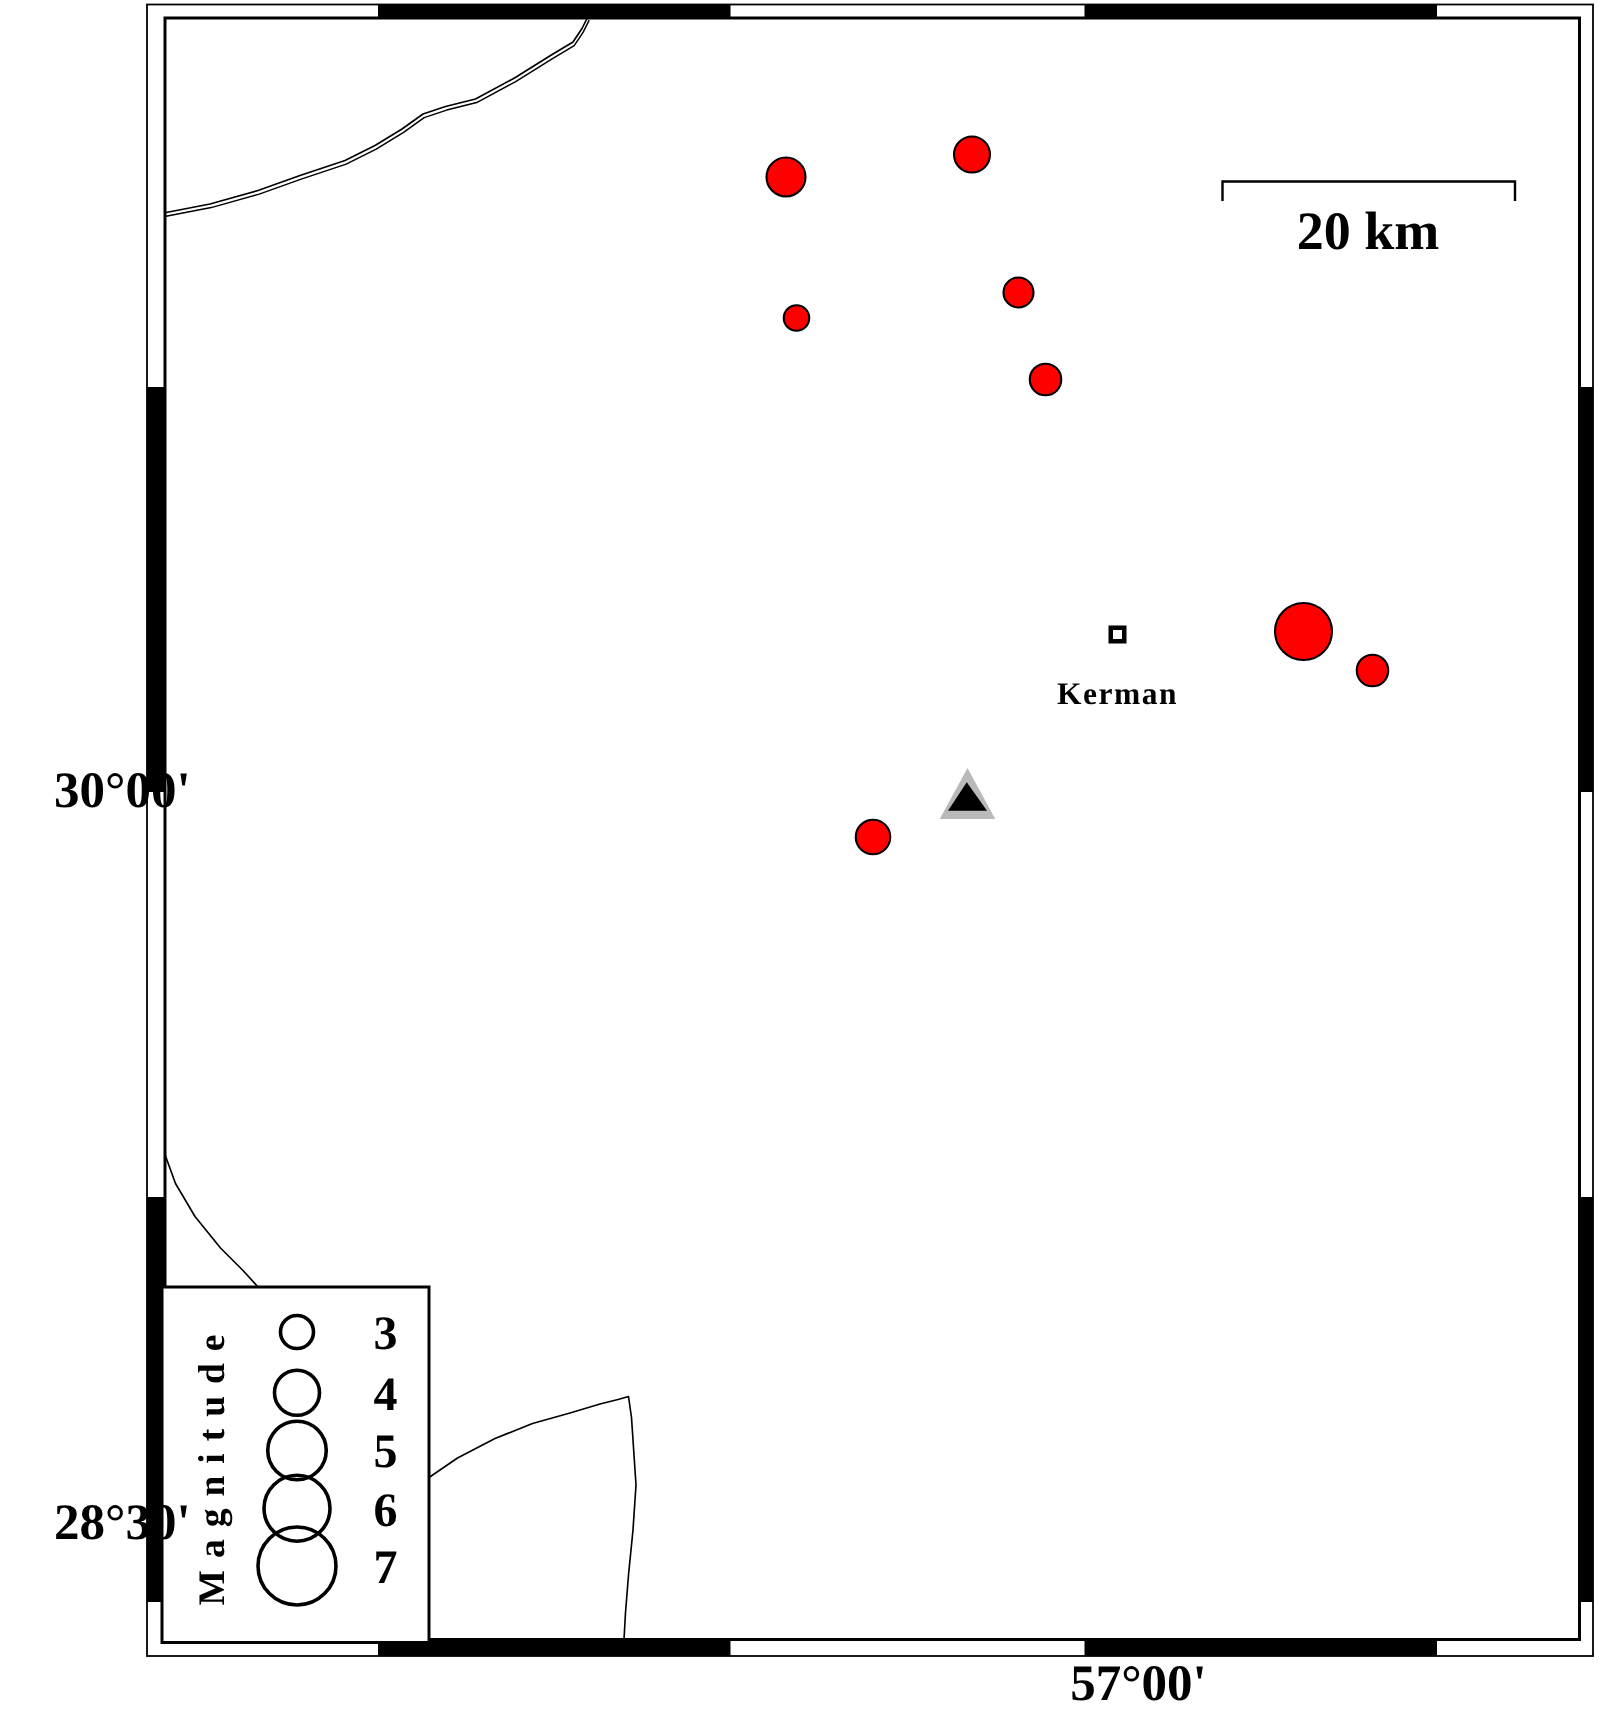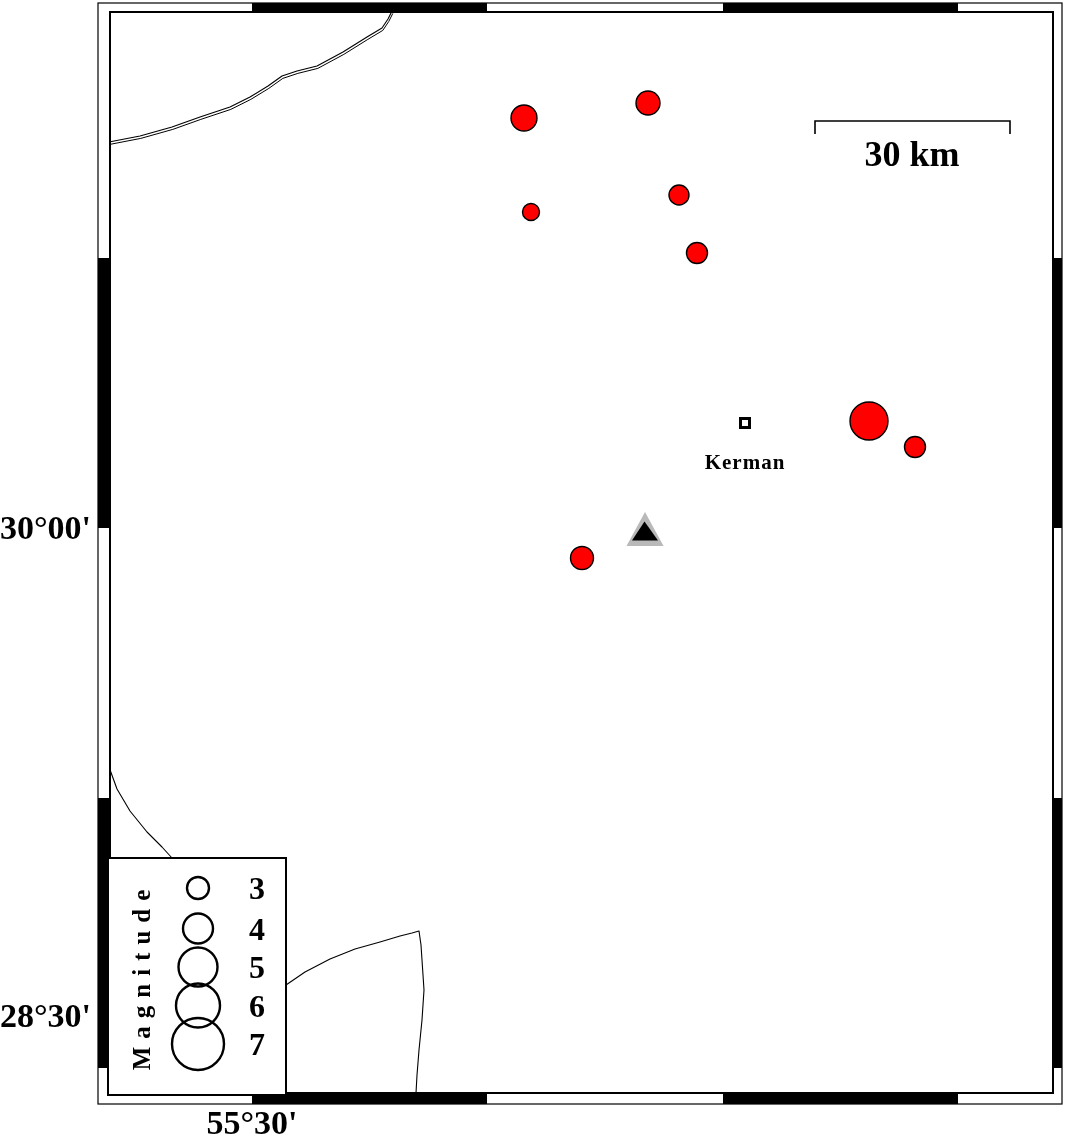--- a/index.html
+++ b/index.html
@@ -11,21 +11,21 @@
     font-family:"Liberation Serif", serif;
   }
   #map-svg{position:absolute;left:0;top:0;}
   .lbl{
     position:absolute;
     color:#000;
     font-weight:bold;
     font-family:"Liberation Serif", serif;
     white-space:nowrap;
   }
-  .axis-lbl{font-size:34px;height:44px;line-height:44px;}
+  .axis-lbl{font-size:34px;height:44px;line-height:44px;padding-left:36px;}
   .axis-left{width:88px;text-align:right;}
   .axis-bottom{width:180px;text-align:center;}
   .scale-lbl{font-size:36px;width:200px;text-align:center;height:40px;line-height:40px;}
   .city-lbl{font-size:21px;letter-spacing:1px;width:160px;text-align:center;height:24px;line-height:24px;margin-top:20px;}
   .legend-title{
     font-size:25px;letter-spacing:8px;width:230px;height:32px;line-height:32px;
     text-align:center;transform:rotate(-90deg);
   }
   .legend-num{font-size:32px;width:44px;text-align:center;height:42px;line-height:42px;}
 </style>
@@ -69,24 +69,24 @@
       <circle cx="198" cy="928.5" r="15" fill="none" stroke="#000" stroke-width="2.4"></circle>
       <circle cx="198" cy="967" r="19.5" fill="none" stroke="#000" stroke-width="2.4"></circle>
       <circle cx="198" cy="1005.5" r="22" fill="none" stroke="#000" stroke-width="2.4"></circle>
       <circle cx="198" cy="1044" r="26" fill="none" stroke="#000" stroke-width="2.4"></circle>
     </svg>
 
   <div class="lbl axis-lbl axis-left" style="left:0px;top:506px;">30°00'</div>
 
   <div class="lbl axis-lbl axis-left" style="left:0px;top:994px;">28°30'</div>
 
-  <div class="lbl axis-lbl axis-bottom" style="left:162px;top:1101px;">55°30'</div>
 
+  <div class="lbl axis-lbl axis-bottom" style="left:633px;top:1101px;">57°00'</div>
 
-  <div class="lbl scale-lbl" style="left:812px;top:134px;">30 km</div>
+  <div class="lbl scale-lbl" style="left:812px;top:134px;">20 km</div>
 
   <div class="lbl city-lbl" style="left:665px;top:430px;">Kerman</div>
 
   <div class="lbl legend-title" style="left:27px;top:960px;">Magnitude</div>
 <div class="lbl legend-num" style="left: 235px; top: 867px;">3</div>
     <div class="lbl legend-num" style="left: 235px; top: 907.5px;">4</div>
     <div class="lbl legend-num" style="left: 235px; top: 946px;">5</div>
     <div class="lbl legend-num" style="left: 235px; top: 984.5px;">6</div>
     <div class="lbl legend-num" style="left: 235px; top: 1023px;">7</div>
   </div>

